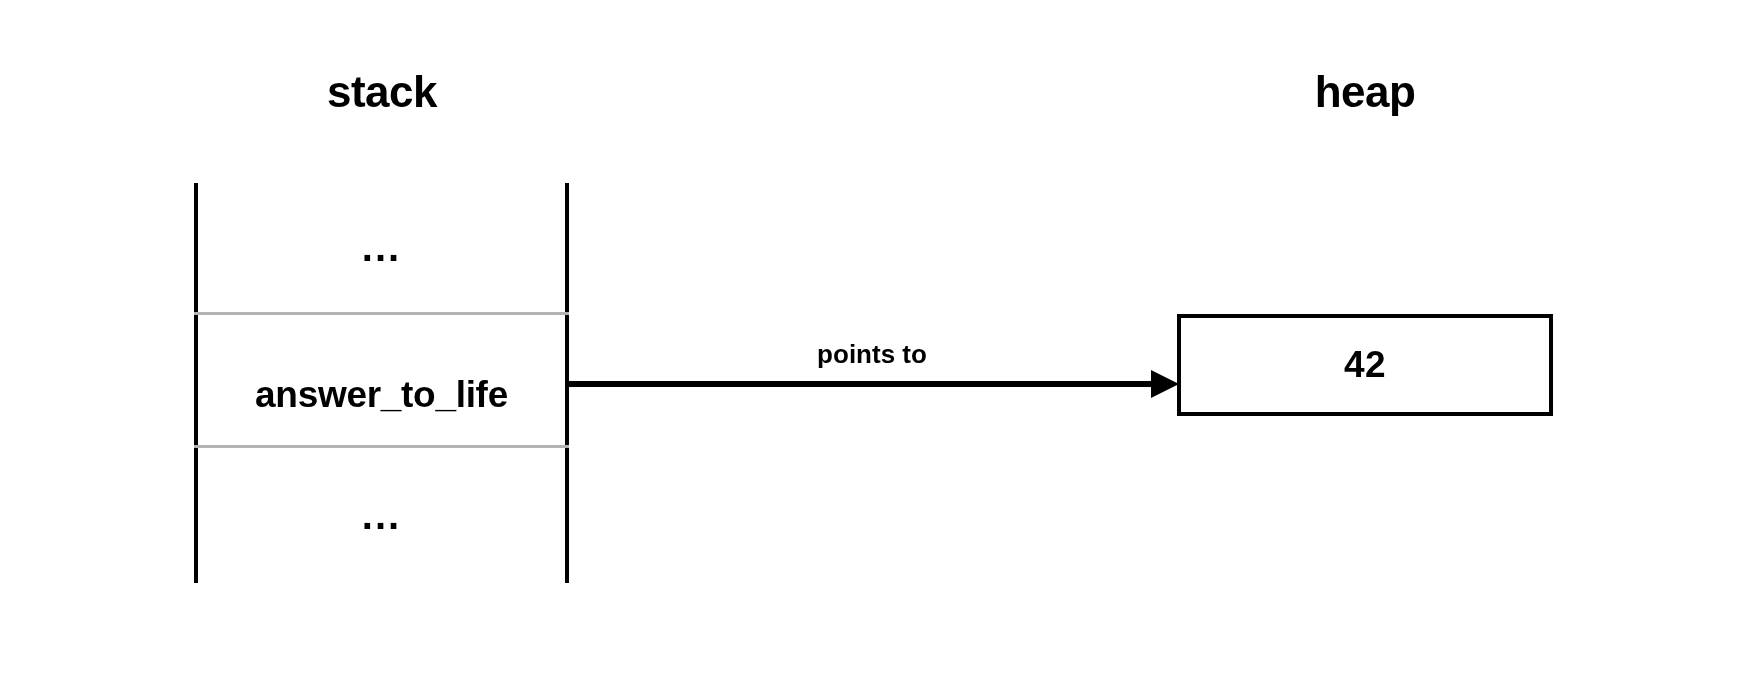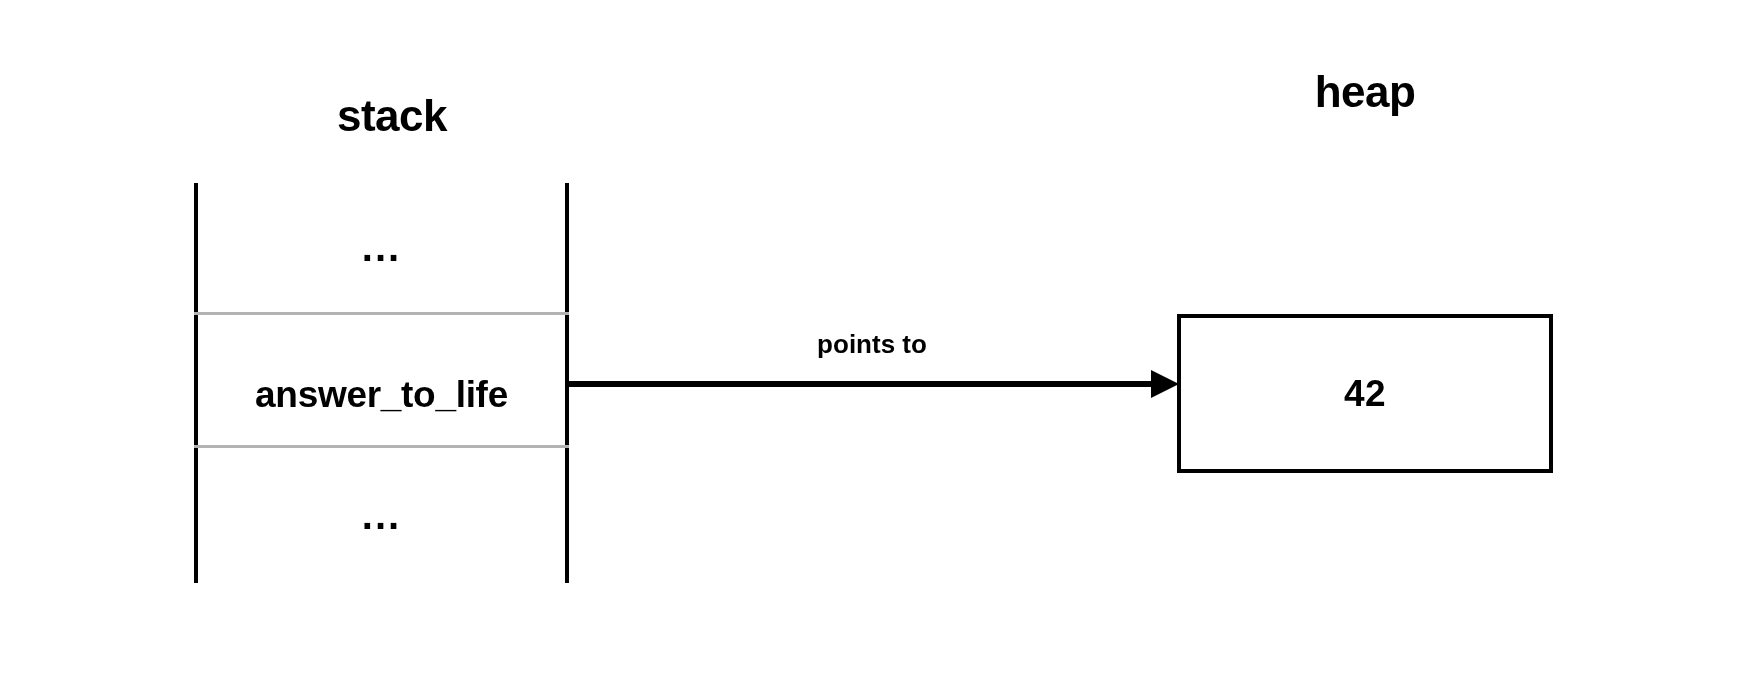--- a/index.html
+++ b/index.html
@@ -27,23 +27,22 @@
     color: #000000;
     font-size: 44px;
     line-height: 1;
     letter-spacing: -0.5px;
     text-align: center;
     white-space: nowrap;
     transform: translateX(-50%);
     user-select: none;
   }
   #stack-title {
-    left: 392px;
+    left: 382px;
     top: 70px;
-    margin-top: 24px;
   }
   #heap-title {
     left: 1365px;
     top: 70px;
   }
 
   
   #stack-column {
     position: absolute;
     left: 194px;
@@ -109,36 +108,36 @@
     top: 360px;
     width: 610px;
     height: 48px;
   }
   #pointer-arrow svg {
     display: block;
   }
   #pointer-label {
     position: absolute;
     left: 872px;
-    top: 329px;
+    top: 339px;
     transform: translateX(-50%);
     font-size: 26px;
     font-weight: bold;
     color: #000000;
     white-space: nowrap;
     user-select: none;
   }
 
   
   #heap-box {
     position: absolute;
     left: 1177px;
     top: 314px;
     width: 376px;
-    height: 159px;
+    height: 102px;
     border: 4px solid #000000;
     box-sizing: border-box;
     background: #ffffff;
     display: flex;
     align-items: center;
     justify-content: center;
   }
   #heap-value {
     font-size: 37px;
     font-weight: bold;

